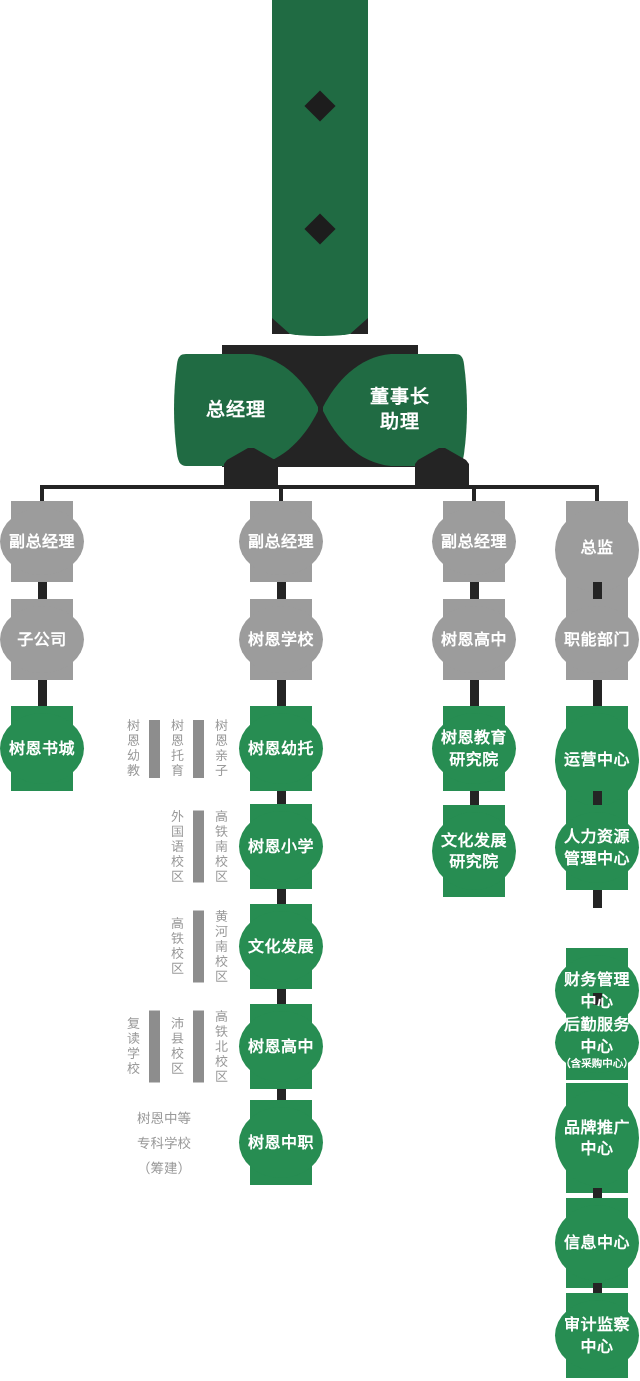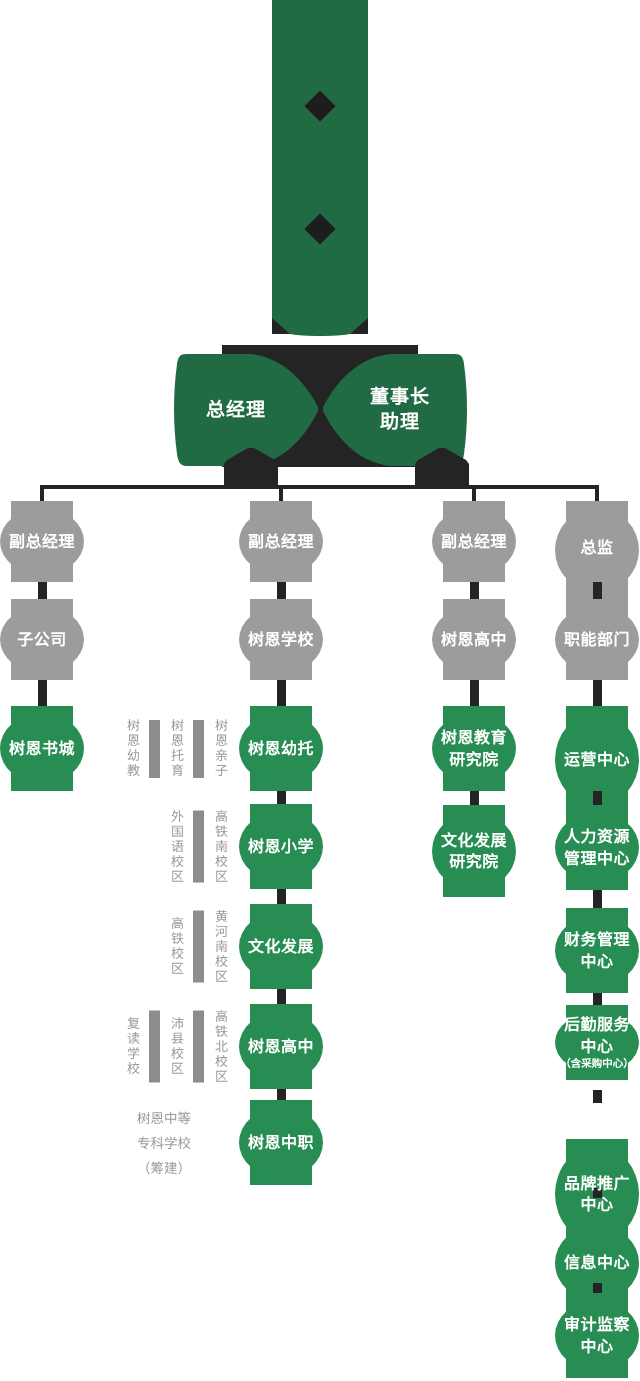--- a/index.html
+++ b/index.html
@@ -224,42 +224,42 @@
         <span class="label">运营中心</span>
       </div>
       <div class="vconn" style="left: 592.5px; top: 791px; height: 14px;"></div>
       <div class="node green" style="left: 555px; top: 805px; height: 85px;">
         <span class="sh-rect"></span>
         <span class="sh-ell"></span>
         <span class="label">人力资源
 管理中心</span>
       </div>
       <div class="vconn" style="left: 592.5px; top: 890px; height: 18px;"></div>
-      <div class="node green" style="left: 555px; top: 908px; height: 85px;">
+      <div class="node green" style="left: 555px; top: 948px; height: 85px;">
         <span class="sh-rect"></span>
         <span class="sh-ell"></span>
         <span class="label">财务管理
 中心</span>
       </div>
       <div class="vconn" style="left: 592.5px; top: 993px; height: 12px;"></div>
       <div class="node green" style="left: 555px; top: 1005px; height: 75px;">
         <span class="sh-rect"></span>
         <span class="sh-ell"></span>
         <span class="label">后勤服务
 中心<span class="sub">（含采购中心）</span></span>
       </div>
       <div class="vconn" style="left: 592.5px; top: 1090px; height: 13px;"></div>
-      <div class="node green" style="left: 555px; top: 1139px; height: 110px;">
+      <div class="node green" style="left: 555px; top: 1083px; height: 110px;">
         <span class="sh-rect"></span>
         <span class="sh-ell"></span>
         <span class="label">品牌推广
 中心</span>
       </div>
       <div class="vconn" style="left: 592.5px; top: 1188px; height: 10px;"></div>
-      <div class="node green" style="left: 555px; top: 1198px; height: 90px; margin-top: 20px;">
+      <div class="node green" style="left: 555px; top: 1198px; height: 90px;">
         <span class="sh-rect"></span>
         <span class="sh-ell"></span>
         <span class="label">信息中心</span>
       </div>
       <div class="vconn" style="left: 592.5px; top: 1283px; height: 10px;"></div>
       <div class="node green" style="left: 555px; top: 1293px; height: 85px;">
         <span class="sh-rect"></span>
         <span class="sh-ell"></span>
         <span class="label">审计监察
 中心</span>

